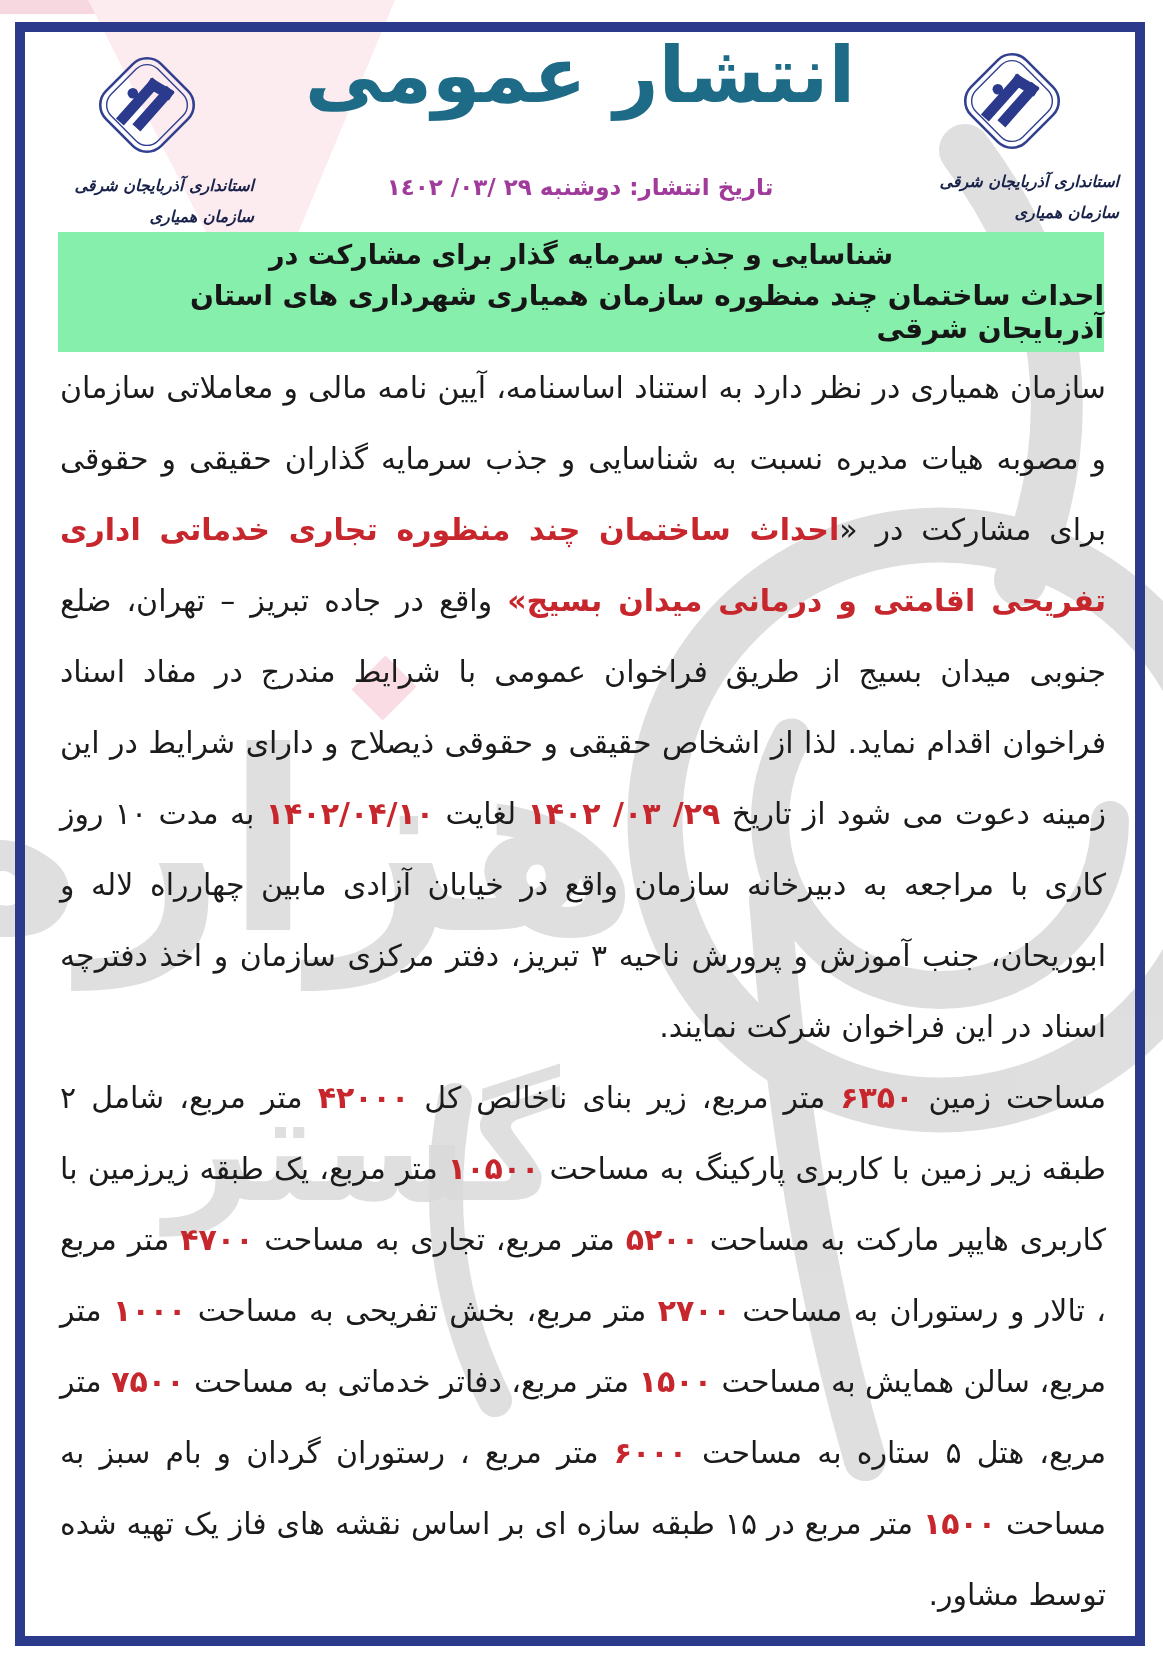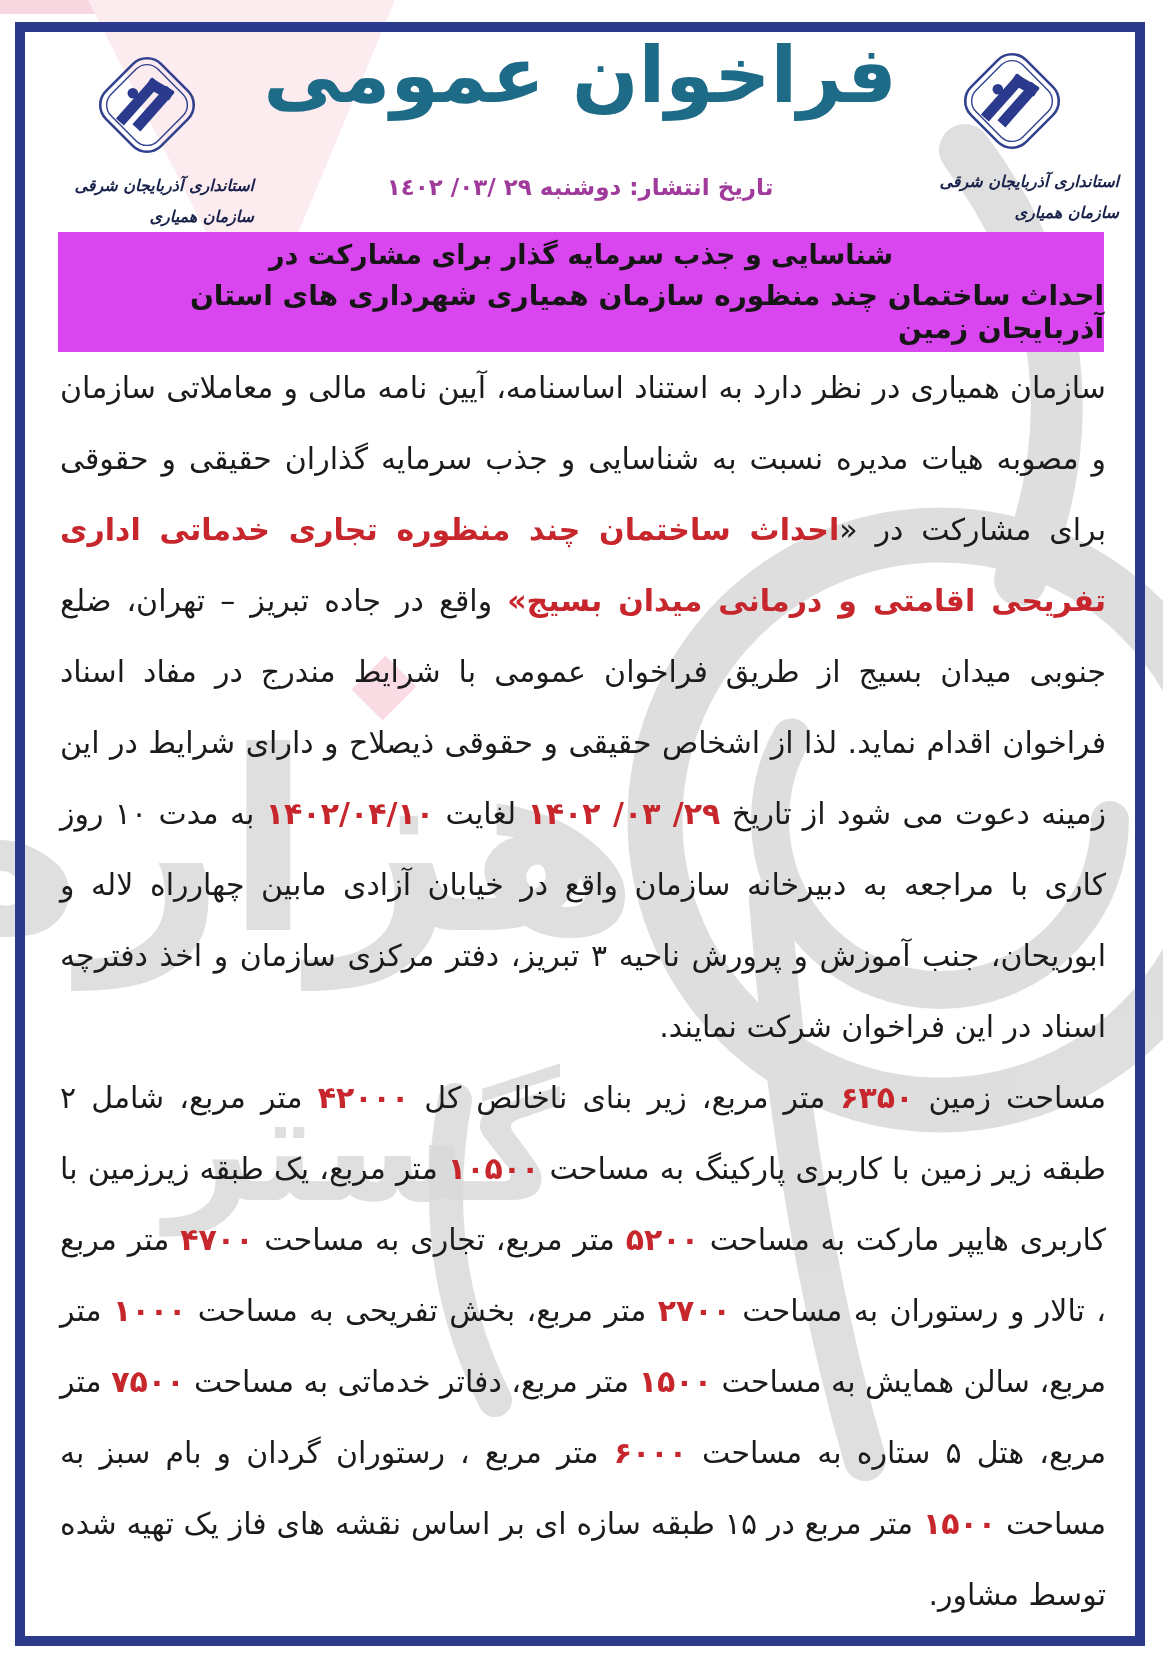--- a/index.html
+++ b/index.html
@@ -48,21 +48,21 @@
   .logo-block{position:absolute;width:214px;text-align:right;}
   .logo-left{left:40px;top:46px;}
   .logo-right{left:auto;right:44px;top:42px;}
   .logo-svg{width:118px;height:118px;display:block;margin:0 auto;}
   .logo-caption{
     font-size:16px;font-weight:bold;font-style:italic;
     color:#19224a;line-height:1.95;margin-top:6px;
   }
   .subtitle-box{
     position:absolute;left:58px;top:232px;width:1046px;height:120px;
-    background:#d946ef;
+    background:#86efac;
     display:flex;flex-direction:column;justify-content:center;align-items:center;
     gap:9px;
   }
   .subtitle-line1{font-size:27px;font-weight:bold;color:#161616;}
   .subtitle-line2{font-size:28px;font-weight:bold;color:#161616;}
   .body-text{
     position:absolute;left:60px;top:352px;width:1046px;
     font-size:30px;line-height:71px;
     color:#1b1b1b;
     text-align:justify;
@@ -130,26 +130,26 @@
           <path d="M55 33 L67 40"></path>
         </g>
         <circle cx="38" cy="40" r="4.5" fill="#2b3a8c"></circle>
       </svg>
       <div class="logo-caption">
         <div>استانداری آذربایجان شرقی</div>
         <div>سازمان همیاری</div>
       </div>
     </div>
 
-    <div class="main-title">فراخوان عمومی</div>
+    <div class="main-title">انتشار عمومی</div>
     <div class="pub-date">تاریخ انتشار: دوشنبه  ٢٩ /٠٣/ ١٤٠٢</div>
 
     <div class="subtitle-box">
       <div class="subtitle-line1">شناسایی و جذب سرمایه گذار برای مشارکت در</div>
-      <div class="subtitle-line2">احداث ساختمان چند منظوره سازمان همیاری شهرداری های استان آذربایجان زمین</div>
+      <div class="subtitle-line2">احداث ساختمان چند منظوره سازمان همیاری شهرداری های استان آذربایجان شرقی</div>
     </div>
 
     <div class="body-text">
       <p><span class="seg-normal">سازمان همیاری در نظر دارد به استناد اساسنامه، آیین نامه مالی و معاملاتی سازمان و مصوبه هیات مدیره نسبت به شناسایی و جذب سرمایه گذاران حقیقی و حقوقی برای مشارکت در «</span><span class="seg-red">احداث ساختمان چند منظوره تجاری خدماتی اداری تفریحی اقامتی و درمانی میدان بسیج»</span><span class="seg-normal"> واقع در جاده تبریز – تهران، ضلع جنوبی میدان بسیج از طریق فراخوان عمومی با شرایط مندرج در مفاد اسناد فراخوان اقدام نماید. لذا از اشخاص حقیقی و حقوقی ذیصلاح و دارای شرایط در این زمینه دعوت می شود از تاریخ </span><span class="seg-red">۲۹/ ۰۳/ ۱۴۰۲</span><span class="seg-normal"> لغایت </span><span class="seg-red">۱۴۰۲/۰۴/۱۰</span><span class="seg-normal"> به مدت ۱۰ روز کاری با مراجعه به دبیرخانه سازمان واقع در خیابان آزادی مابین چهارراه لاله و ابوریحان، جنب آموزش و پرورش ناحیه ۳ تبریز، دفتر مرکزی سازمان و اخذ دفترچه اسناد در این فراخوان شرکت نمایند.</span></p>
       <p><span class="seg-normal">مساحت زمین </span><span class="seg-red">۶۳۵۰</span><span class="seg-normal"> متر مربع، زیر بنای ناخالص کل </span><span class="seg-red">۴۲۰۰۰</span><span class="seg-normal"> متر مربع، شامل ۲ طبقه زیر زمین با کاربری پارکینگ به مساحت </span><span class="seg-red">۱۰۵۰۰</span><span class="seg-normal"> متر مربع، یک طبقه زیرزمین با کاربری هایپر مارکت به مساحت </span><span class="seg-red">۵۲۰۰</span><span class="seg-normal"> متر مربع، تجاری به مساحت </span><span class="seg-red">۴۷۰۰</span><span class="seg-normal"> متر مربع ، تالار و رستوران به مساحت </span><span class="seg-red">۲۷۰۰</span><span class="seg-normal"> متر مربع، بخش تفریحی به مساحت </span><span class="seg-red">۱۰۰۰</span><span class="seg-normal"> متر مربع، سالن همایش به مساحت </span><span class="seg-red">۱۵۰۰</span><span class="seg-normal"> متر مربع، دفاتر خدماتی به مساحت </span><span class="seg-red">۷۵۰۰</span><span class="seg-normal"> متر مربع، هتل ۵ ستاره به مساحت </span><span class="seg-red">۶۰۰۰</span><span class="seg-normal"> متر مربع ، رستوران گردان و بام سبز به مساحت </span><span class="seg-red">۱۵۰۰</span><span class="seg-normal"> متر مربع در ۱۵ طبقه سازه ای بر اساس نقشه های فاز یک تهیه شده توسط مشاور.</span></p>
     </div>
 
   </div>
 </div>
 

